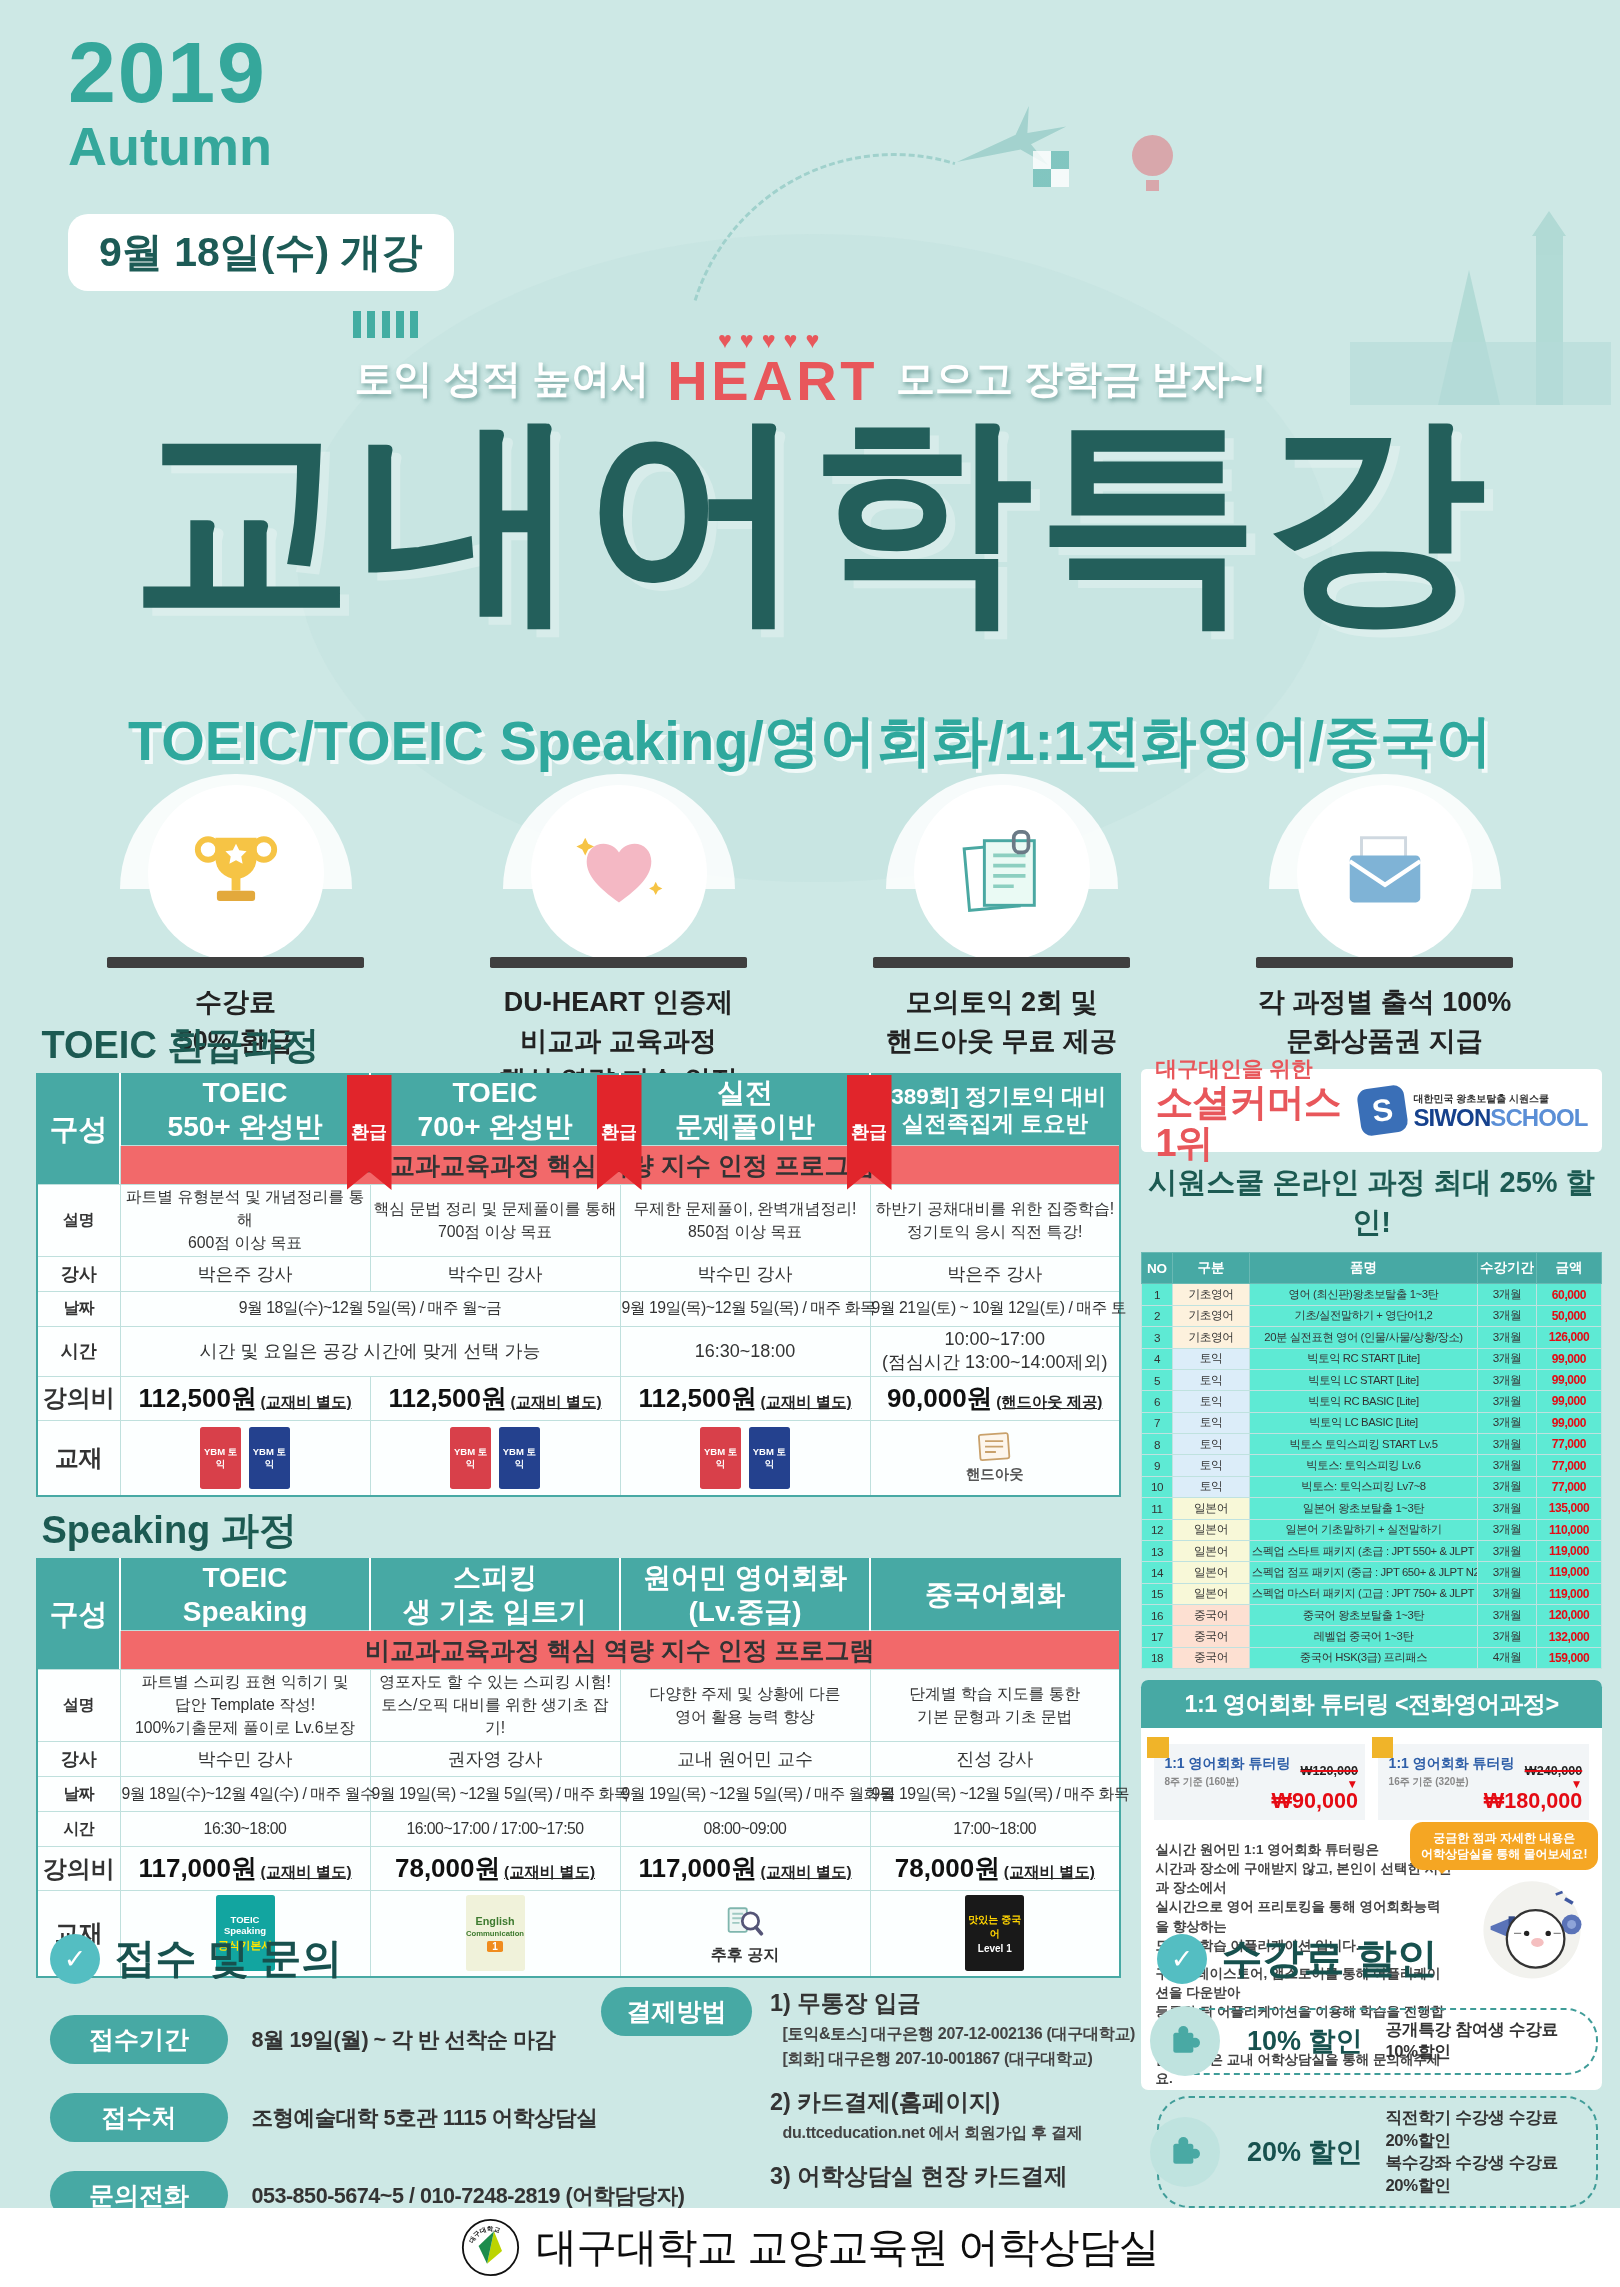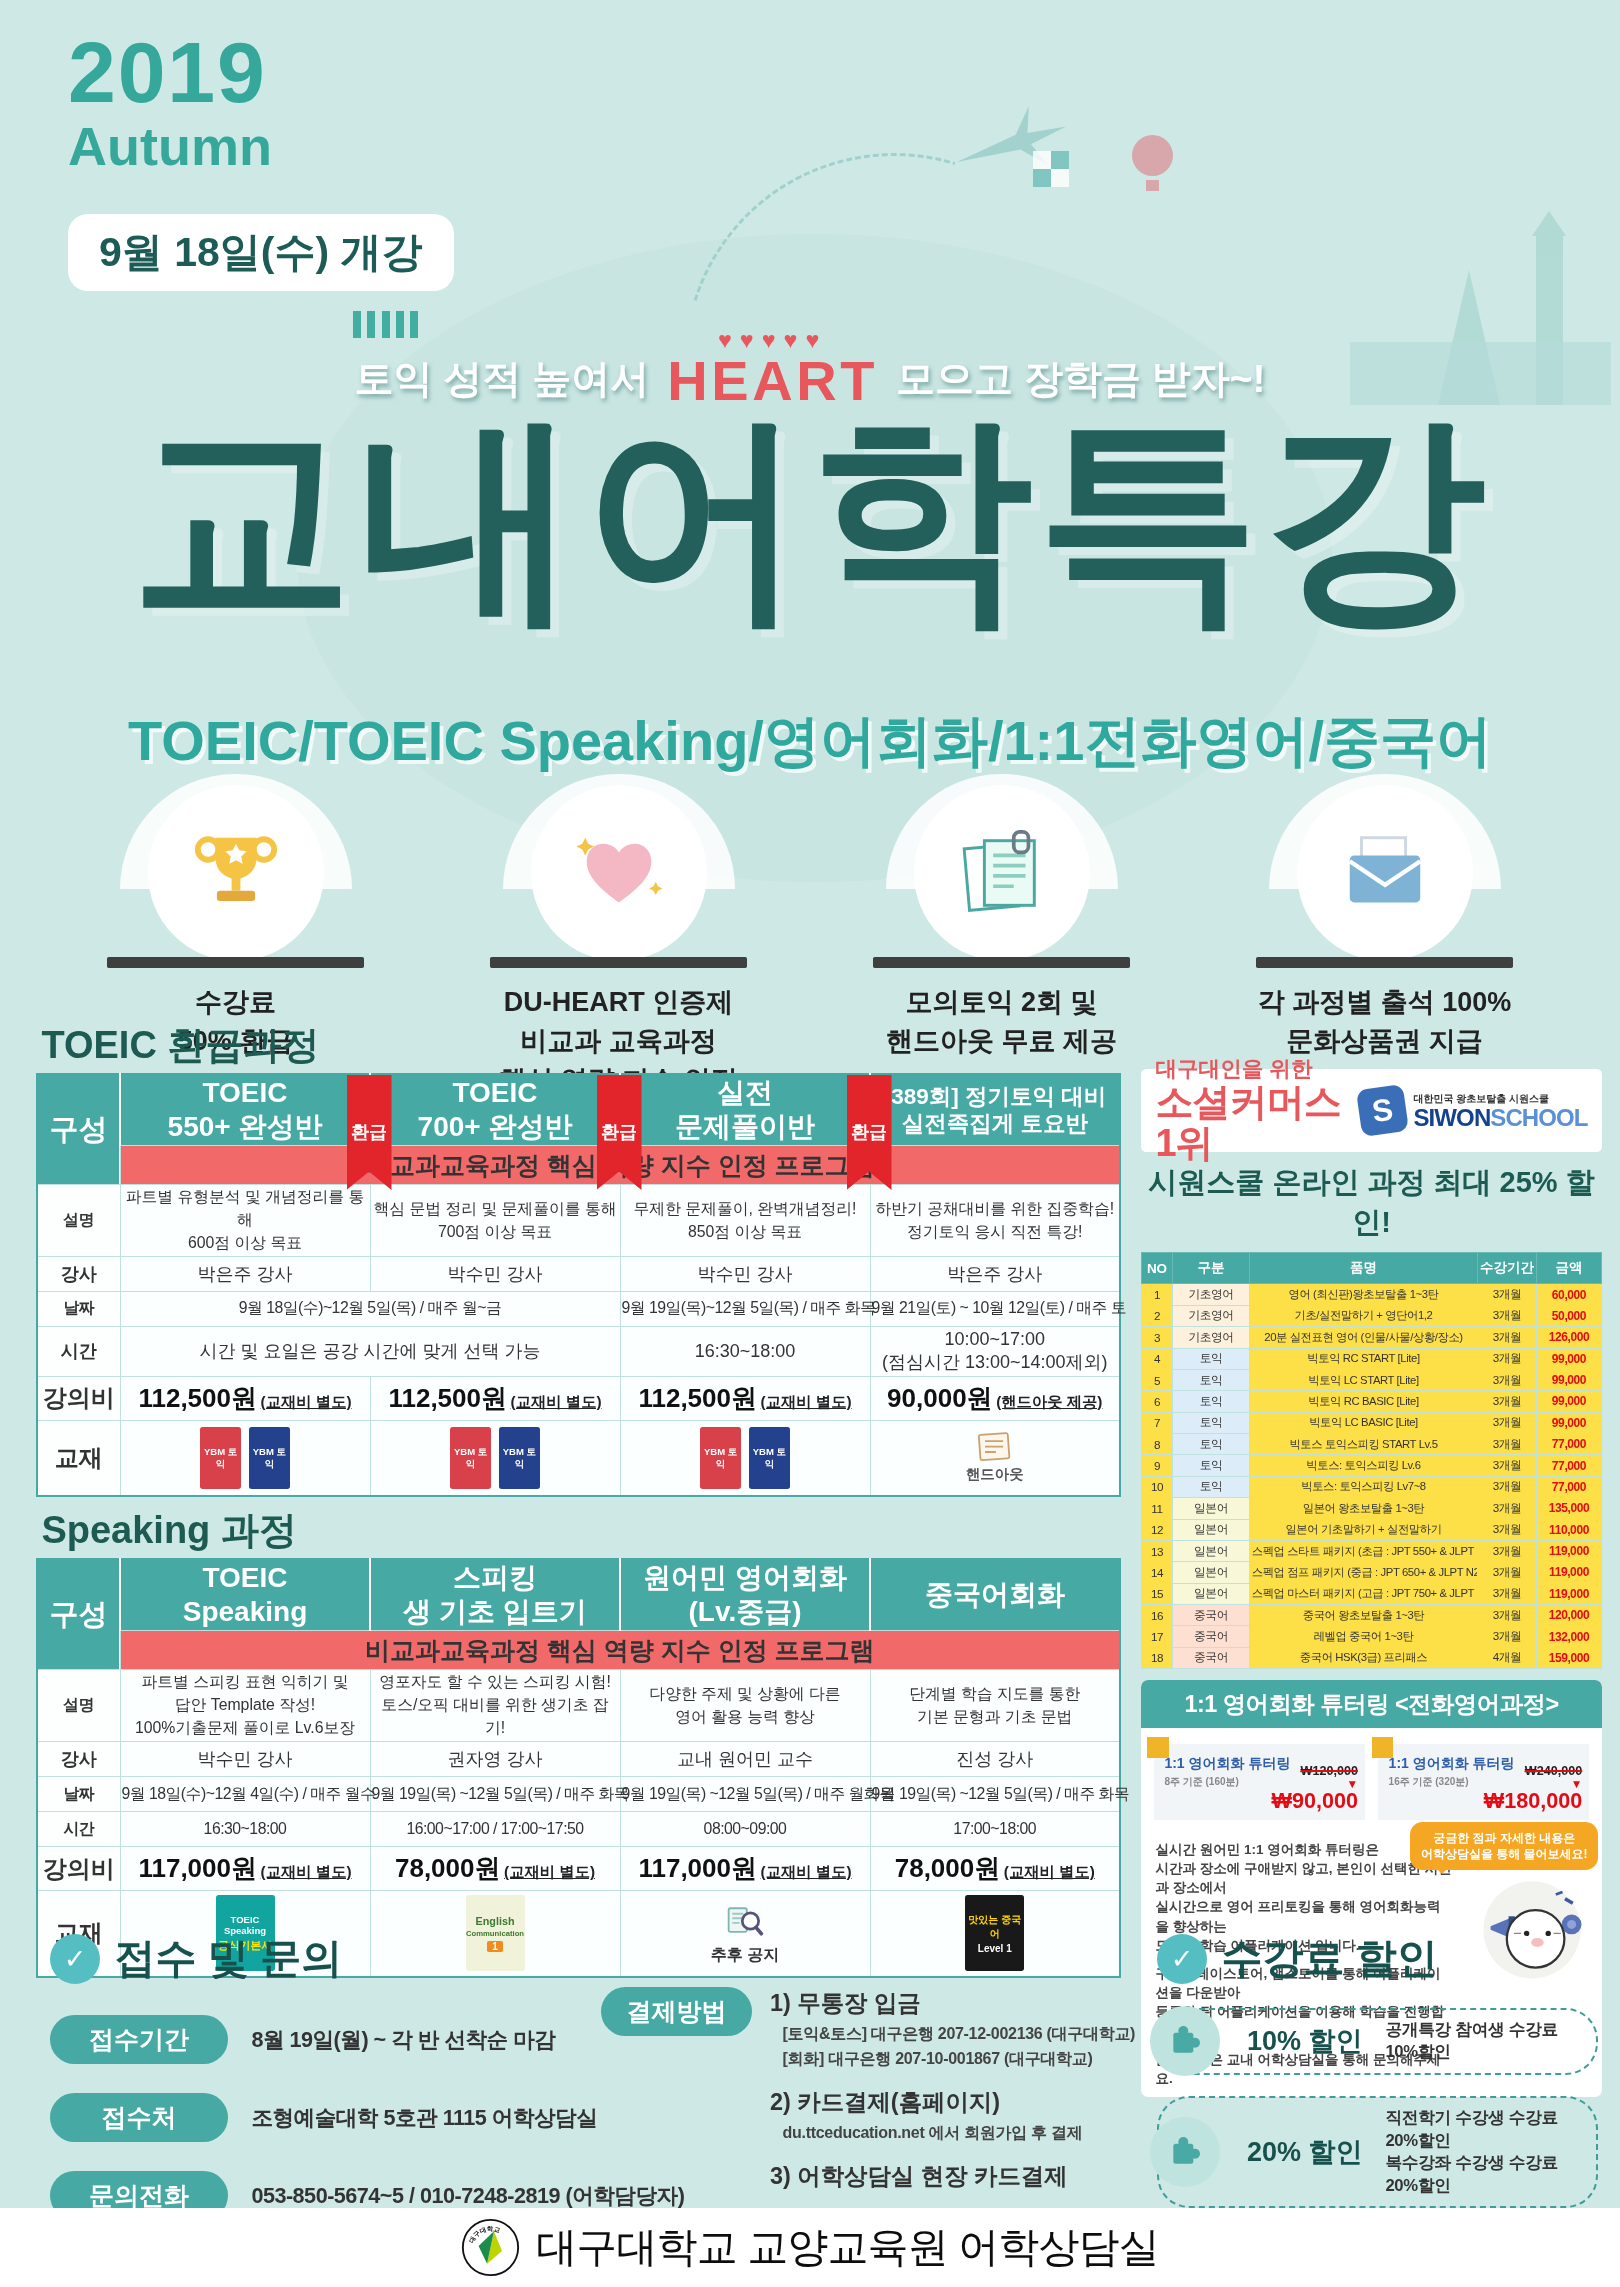--- a/index.html
+++ b/index.html
@@ -92,28 +92,28 @@
   .promo{background:#fff;border-radius:5.4px;height:83px;display:flex;align-items:center;gap:12.6px;padding:5.4px 14.4px;box-sizing:border-box;}
   .promo-l1{font-size:21.6px;font-weight:800;color:#e8575b;line-height:1.2;}
   .promo-l2{font-size:38px;font-weight:900;color:#e8575b;line-height:1.1;letter-spacing:-0.9px;}
   .slogo{display:flex;align-items:center;gap:7.2px;margin-left:auto;}
   .sq{width:47px;height:47px;border-radius:10.8px;background:#3a6fb7;transform:rotate(-8deg);color:#fff;
     font-size:31px;font-weight:900;display:flex;align-items:center;justify-content:center;}
   .sl-small{font-size:10px;font-weight:800;color:#333;}
   .sl-main{font-size:24px;font-weight:900;letter-spacing:-0.9px;line-height:1;}
   .sl-main .a{color:#16418c}.sl-main .b{color:#5b8fd6}
   .siwon-sub{text-align:center;font-size:29px;font-weight:900;color:#1c5a52;margin:10.8px 0 9px;}
-  table.siwon{width:100%;border-collapse:collapse;table-layout:fixed;background:#fde047;font-size:11.7px;}
+  table.siwon{width:100%;border-collapse:collapse;table-layout:fixed;background:#5eead4;font-size:11.7px;}
   table.siwon th{background:#47a9a4;color:#fff;font-size:13.5px;font-weight:800;padding:6.3px 1.8px;border:1.8px solid #69b9b4;}
   table.siwon td{border:1.4px solid #bfe2df;padding:2.7px 1.8px;text-align:center;color:#333;height:13.5px;
     overflow:hidden;white-space:nowrap;letter-spacing:-0.4px;}
   table.siwon td.nm{font-size:11.3px;}
   table.siwon td.pr{color:#e50b14;font-weight:800;font-size:12px;}
   .cat-a{background:#fdf1dd}.cat-b{background:#dcedf9}.cat-c{background:#f8f8d8}.cat-d{background:#fde0d2}
-  .tut{background:#fff;border-radius:7.2px;margin-top:10.8px;padding-bottom:9px;}
+  .tut{background:#fff;border-radius:7.2px;margin-top:10.8px;padding-bottom:2px;}
   .tut-banner{background:#47a9a4;color:#fff;font-size:23.4px;font-weight:900;text-align:center;padding:8px 0;
     border-radius:7.2px 7.2px 0 0;letter-spacing:-0.5px;}
   .cards{display:flex;gap:12.6px;padding:16px 12.6px 3.6px;}
   .card{position:relative;background:#f2f5f7;flex:1;padding:10.8px 7.2px 7.2px 10.8px;}
   .card .tag{position:absolute;top:-7.2px;left:-6.3px;width:21.6px;height:21.6px;background:#f0b429;}
   .card-t{font-size:14px;font-weight:800;color:#2f5fa8;}
   .card-b{font-size:10px;color:#888;font-weight:700;margin-top:1.8px;}
   .price-z{text-align:right;margin-top:-25px;}
   .oldp{font-size:12.6px;color:#222;font-weight:800;text-decoration:line-through;text-decoration-color:#e50b14;
     text-decoration-thickness:1.8px;}

